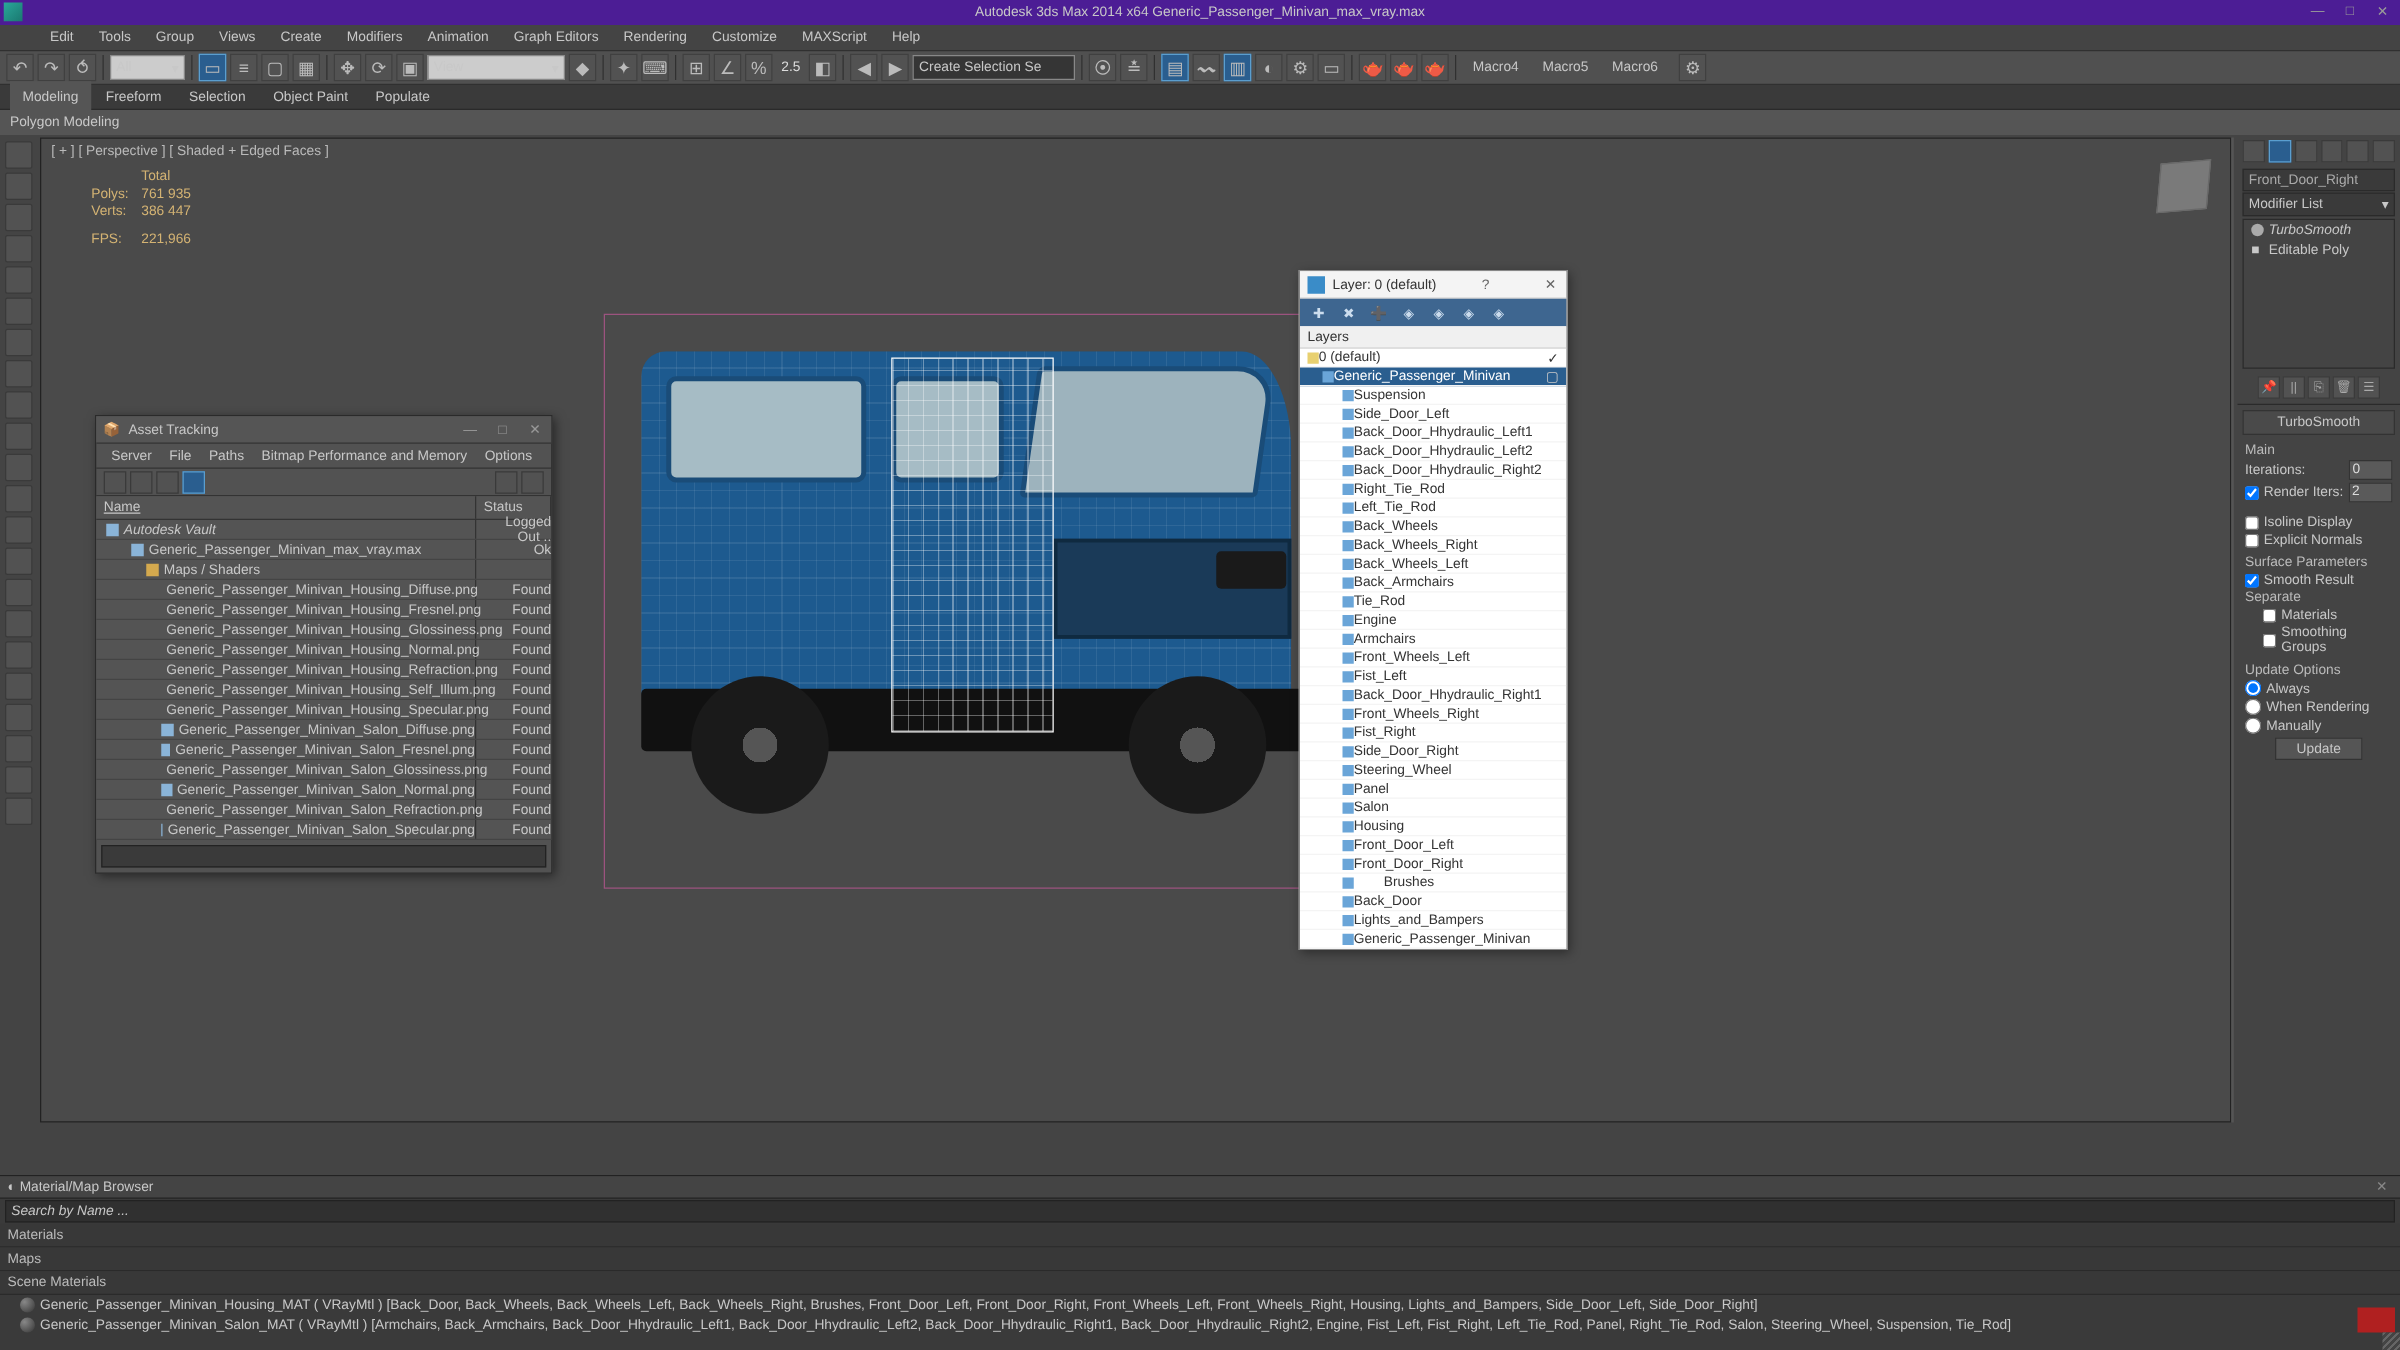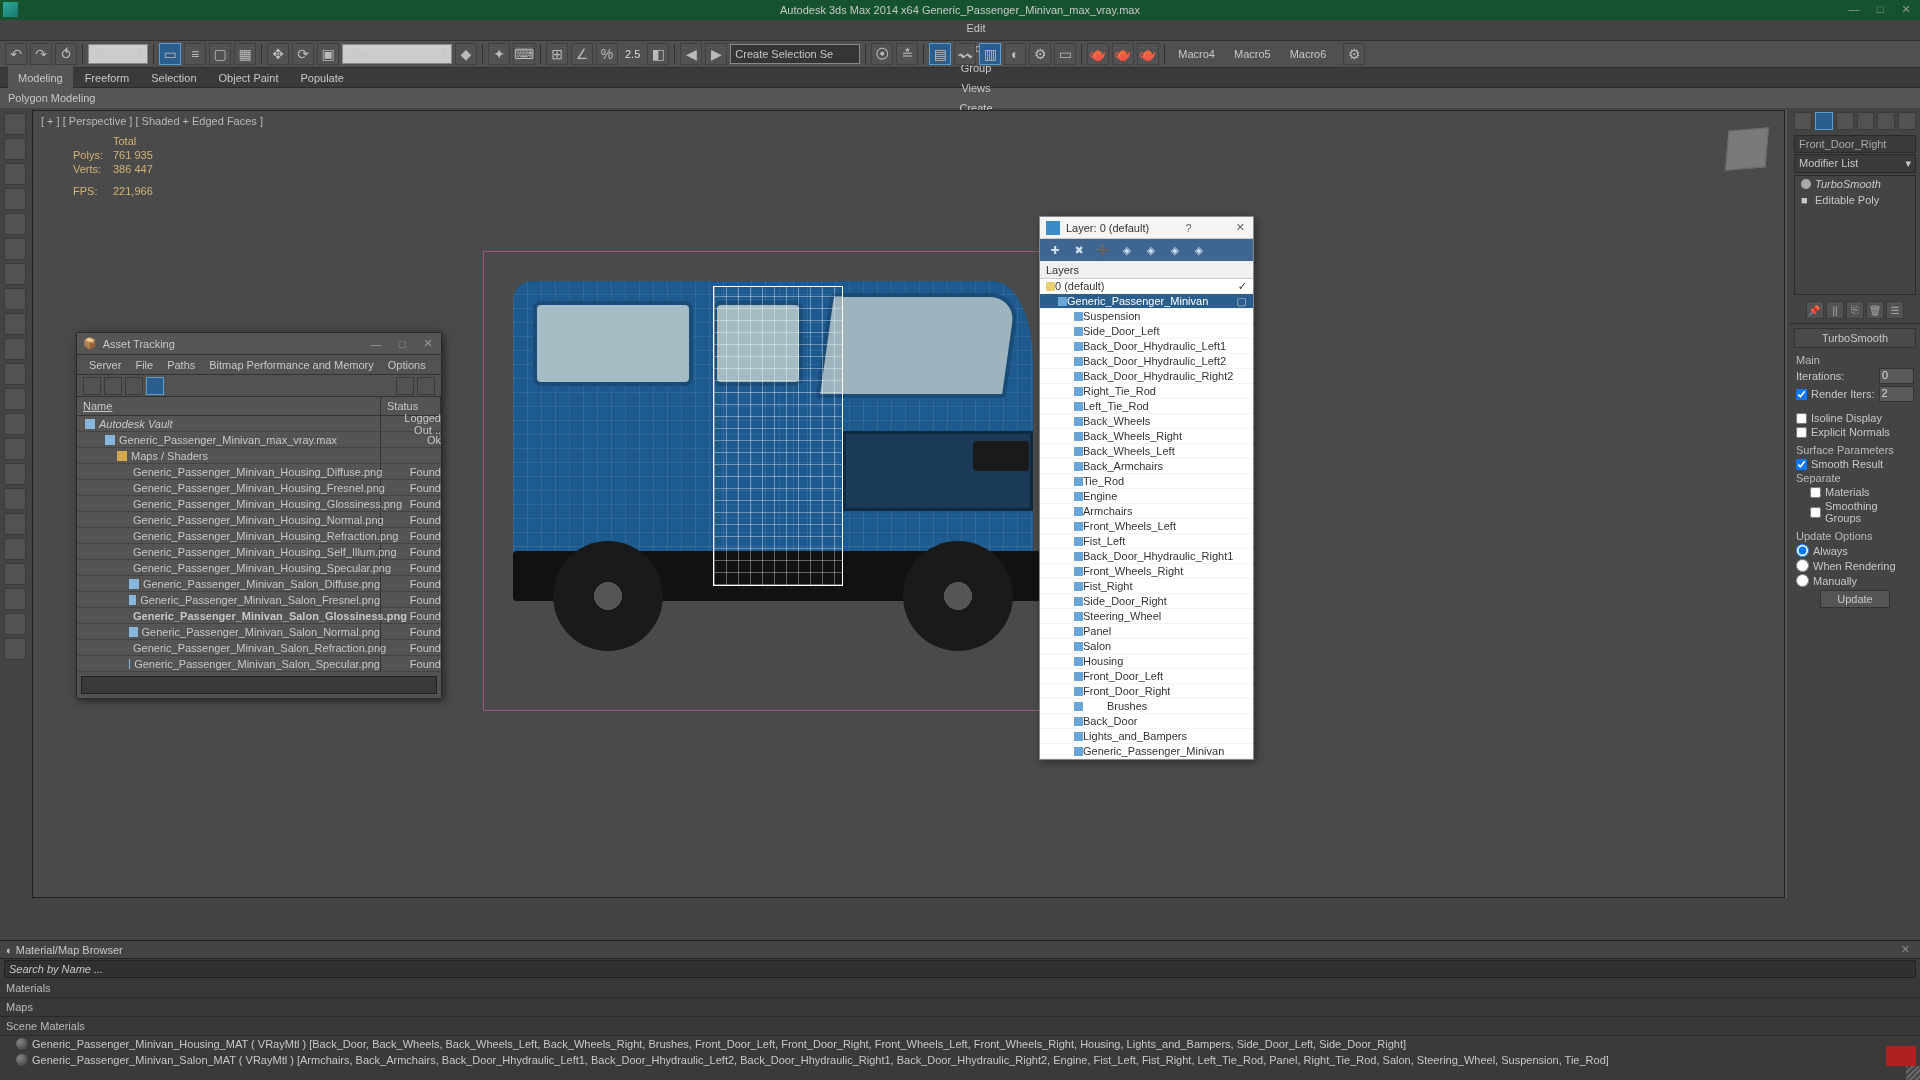--- a/index.html
+++ b/index.html
@@ -1,22 +1,22 @@
 <!DOCTYPE html>
 <html><head>
 <meta charset="utf-8">
 <style>
 * { margin:0; padding:0; box-sizing:border-box; font-family:"Segoe UI",Tahoma,sans-serif; font-size:11px; color:#c8c8c8; }
 body { width:1920px; height:1080px; background:#444444; overflow:hidden; position:relative; }
-.titlebar { height:20px; background:#14532d; display:flex; align-items:center; justify-content:center; position:relative; }
+.titlebar { height:20px; background:#4c1d95; display:flex; align-items:center; justify-content:center; position:relative; }
 .titlebar .title { color:#c8c8c8; font-size:11px; }
 .titlebar .wincontrols { position:absolute; right:2px; top:0; display:flex; gap:2px; }
 .titlebar .wincontrols div { width:24px; height:18px; display:flex; align-items:center; justify-content:center; color:#999; }
 .titlebar .logo { position:absolute; left:3px; top:2px; width:15px; height:15px; background:linear-gradient(135deg,#2aa89a,#1a7870); }
-.menubar { height:20px; background:#444444; display:flex; align-items:center; padding-left:32px; gap:4px;flex-direction:column; }
+.menubar { height:20px; background:#444444; display:flex; align-items:center; padding-left:32px; gap:4px; }
 .menubar div { padding:2px 8px; color:#c8c8c8; }
 .toolbar-main { height:28px; background:#505050; border-top:1px solid #303030; border-bottom:1px solid #303030; display:flex; align-items:center; padding:0 5px; gap:3px; }
 .tb-btn { width:22px; height:22px; background:#525252; border:1px solid #404040; display:flex; align-items:center; justify-content:center; font-size:14px; color:#bbb; }
 .tb-btn.active { background:#2a5e8f; border:1px solid #5a9ecf; }
 .tb-dropdown { height:20px; background:#cccccc; color:#000; border:1px solid #888; padding:0 4px; display:flex; align-items:center; min-width:60px; justify-content:space-between; }
 .tb-sep { width:1px; height:20px; background:#303030; margin:0 2px; }
 .ribbon-tabs { height:20px; background:#3a3a3a; display:flex; align-items:center; padding-left:8px; gap:2px; border-bottom:1px solid #2a2a2a; }
 .ribbon-tabs div { padding:7px 10px; color:#c8c8c8; }
 .ribbon-tabs div.active { background:#555555; }
 .ribbon-row { height:20px; background:#555555; display:flex; align-items:center; padding-left:8px; color:#c8c8c8; }
@@ -468,21 +468,21 @@
           <div class="c2">Found</div>
         </div>
         <div class="grid-row">
           <div class="c1" style="padding-left: 52px;">
             <span class="fileicon"></span>
             <span>Generic_Passenger_Minivan_Salon_Fresnel.png</span>
           </div>
           <div class="c2">Found</div>
         </div>
         <div class="grid-row">
-          <div class="c1" style="padding-left: 52px; font-weight: bold;">
+          <div class="c1" style="padding-left: 52px;">
             <span class="fileicon"></span>
             <span>Generic_Passenger_Minivan_Salon_Glossiness.png</span>
           </div>
           <div class="c2">Found</div>
         </div>
         <div class="grid-row">
           <div class="c1" style="padding-left: 52px;">
             <span class="fileicon"></span>
             <span>Generic_Passenger_Minivan_Salon_Normal.png</span>
           </div>

